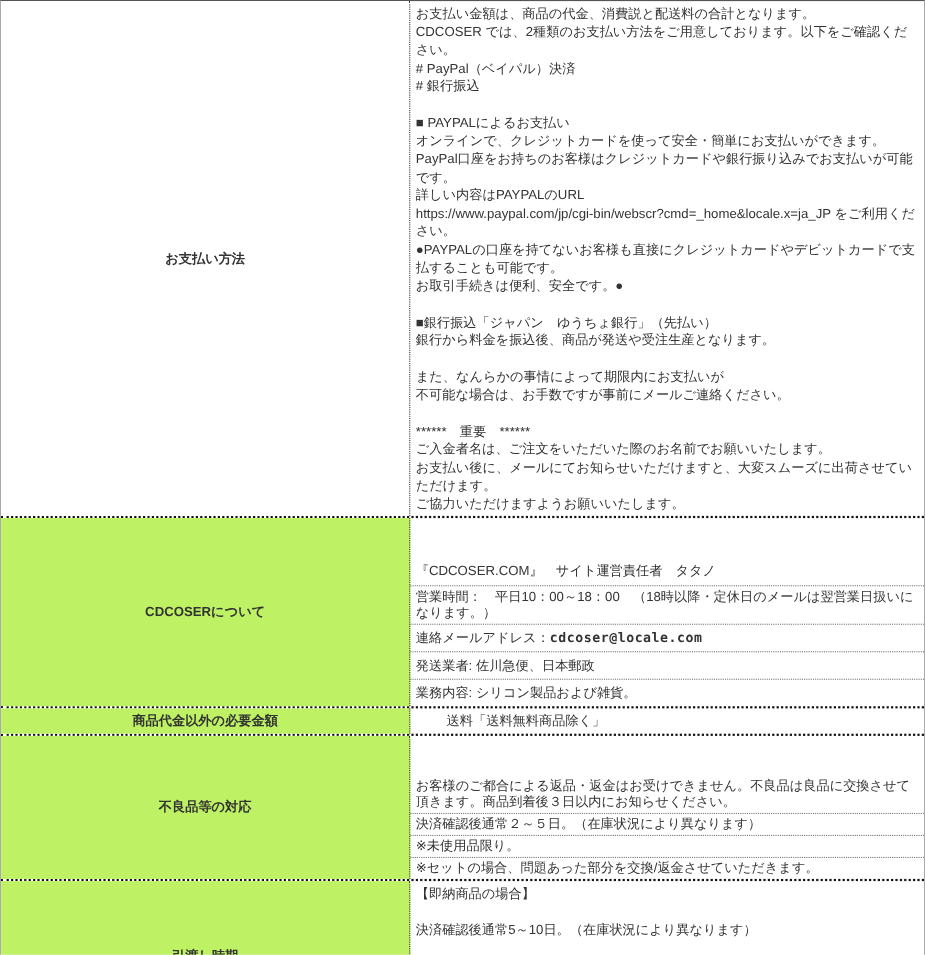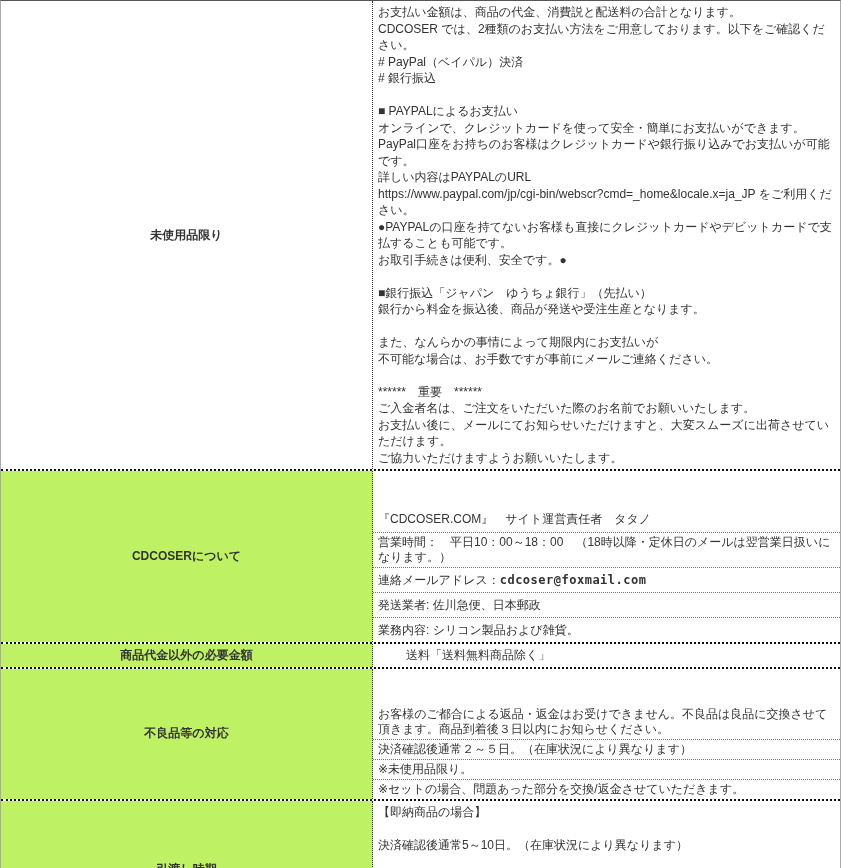--- a/index.html
+++ b/index.html
@@ -50,21 +50,21 @@
   .sub-def-4   { min-height: 17px; }
   .h-delivery  { min-height: 124px; }
 </style>
 </head>
 <body>
 
 <div class="info-table">
 
   <section class="row h-payment">
     <div class="cell-label white">
-      <span>未使用品限り</span>
+      <span>お支払い方法</span>
     </div>
     <div class="cell-body prewrap">お支払い金額は、商品の代金、消費説と配送料の合計となります。
 CDCOSER では、2種類のお支払い方法をご用意しております。以下をご確認ください。
 # PayPal（ベイパル）決済
 # 銀行振込
 
 ■ PAYPALによるお支払い
 オンラインで、クレジットカードを使って安全・簡単にお支払いができます。
 PayPal口座をお持ちのお客様はクレジットカードや銀行振り込みでお支払いが可能です。
 詳しい内容はPAYPALのURL
@@ -86,21 +86,21 @@
 
   <section class="row">
     <div class="cell-label cream">
       <span>CDCOSERについて</span>
     </div>
     <div class="subrows">
       <div class="subrow sub-about">『CDCOSER.COM』　サイト運営責任者　タタノ</div>
       <div class="subrow sub-about">営業時間：　平日10：00～18：00　（18時以降・定休日のメールは翌営業日扱いになります。）</div>
       <div class="subrow sub-about">
         <span>連絡メールアドレス：</span>
-          <span class="email">cdcoser@foxmail.com</span>
+          <span class="email">cdcoser@locale.com</span>
       </div>
       <div class="subrow sub-about">発送業者: 佐川急便、日本郵政</div>
       <div class="subrow sub-about">業務内容: シリコン製品および雑貨。</div>
     </div>
   </section>
 
   <section class="row h-extra">
     <div class="cell-label cream">
       <span>商品代金以外の必要金額</span>
     </div>

